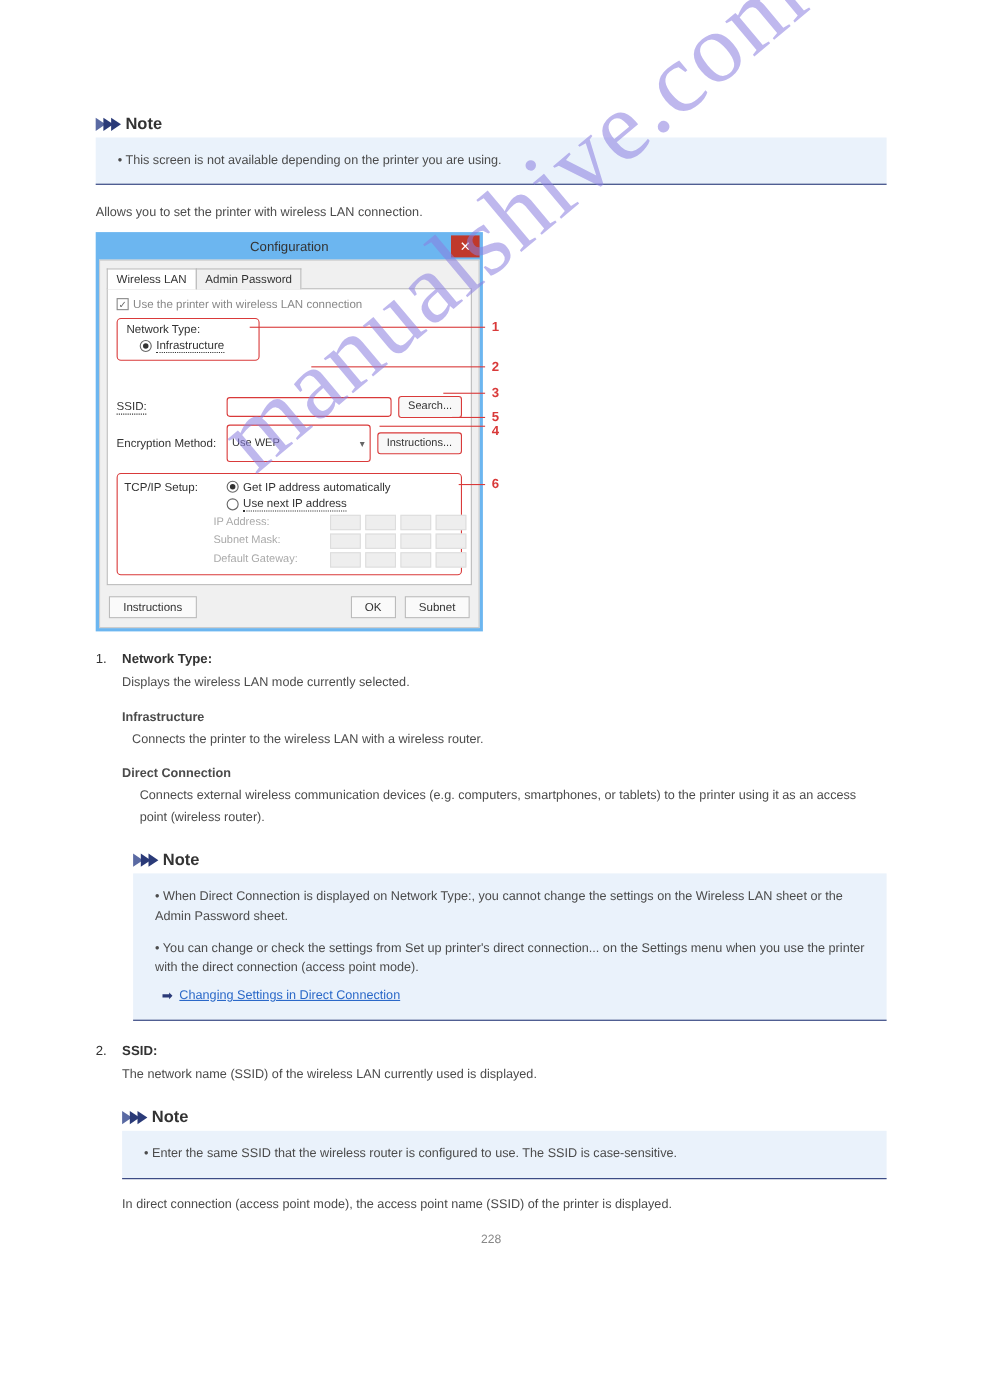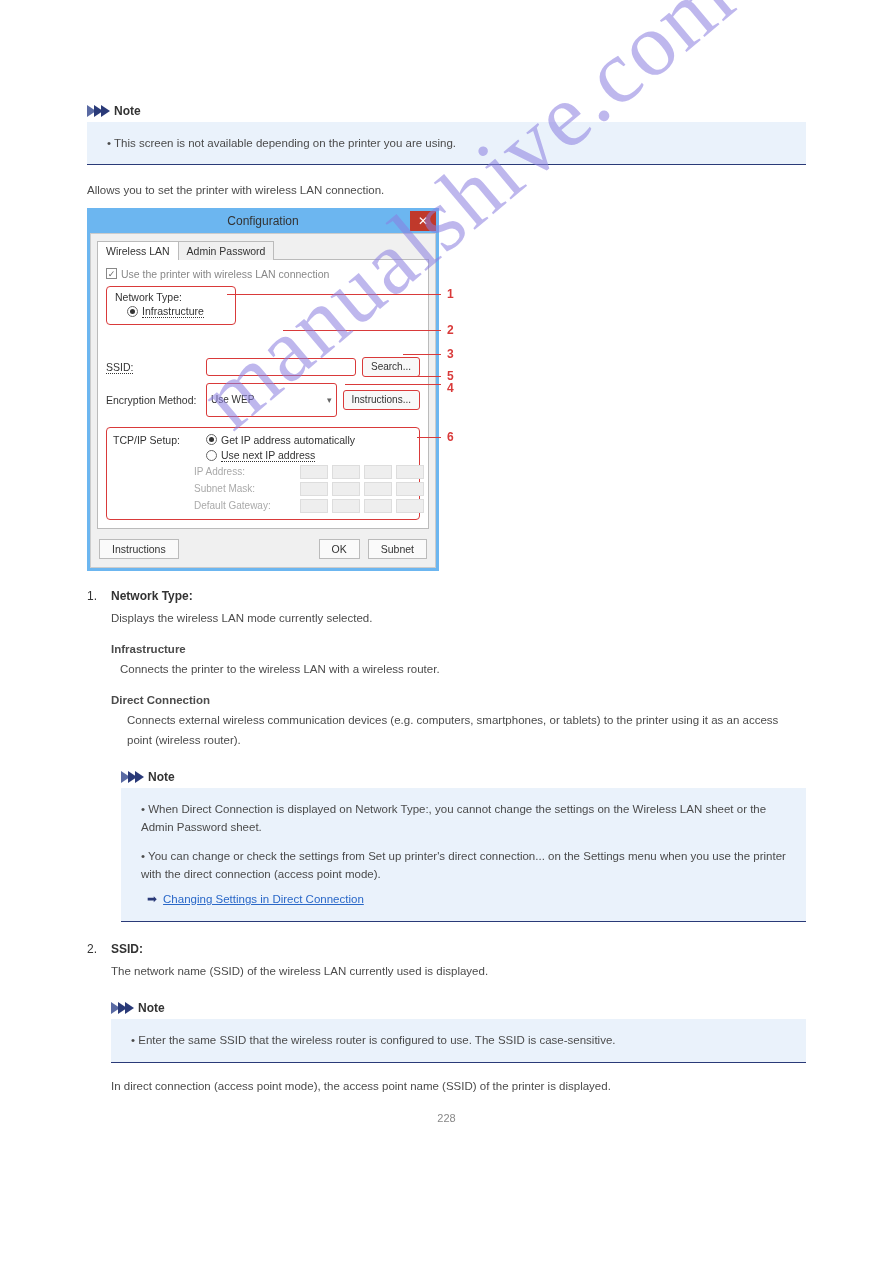--- a/index.html
+++ b/index.html
@@ -28,21 +28,21 @@
   }
   .chevrons { display: inline-flex; align-items: center; }
   .chev {
     width: 0; height: 0;
     border-top: 6px solid transparent;
     border-bottom: 6px solid transparent;
     border-left: 9px solid #2a3a78;
     margin-right: -2px;
   }
   .chev:first-child { border-left-color: #5a6aa3; }
-  .note-title { font-weight: bold; color: #333; font-size: 12px; }
+  .note-title { font-weight: bold; color: #333; font-size: 15px; }
   .note-bar {
     background: #eaf2fb;
     border-bottom: 1px solid #2a3a78;
     padding: 12px 14px 12px 20px;
     color: #4b4b4b;
     font-size: 11.5px;
     line-height: 1.6;
   }
   .note-bar .bullet { margin-left: 0; }
   .below-text {

